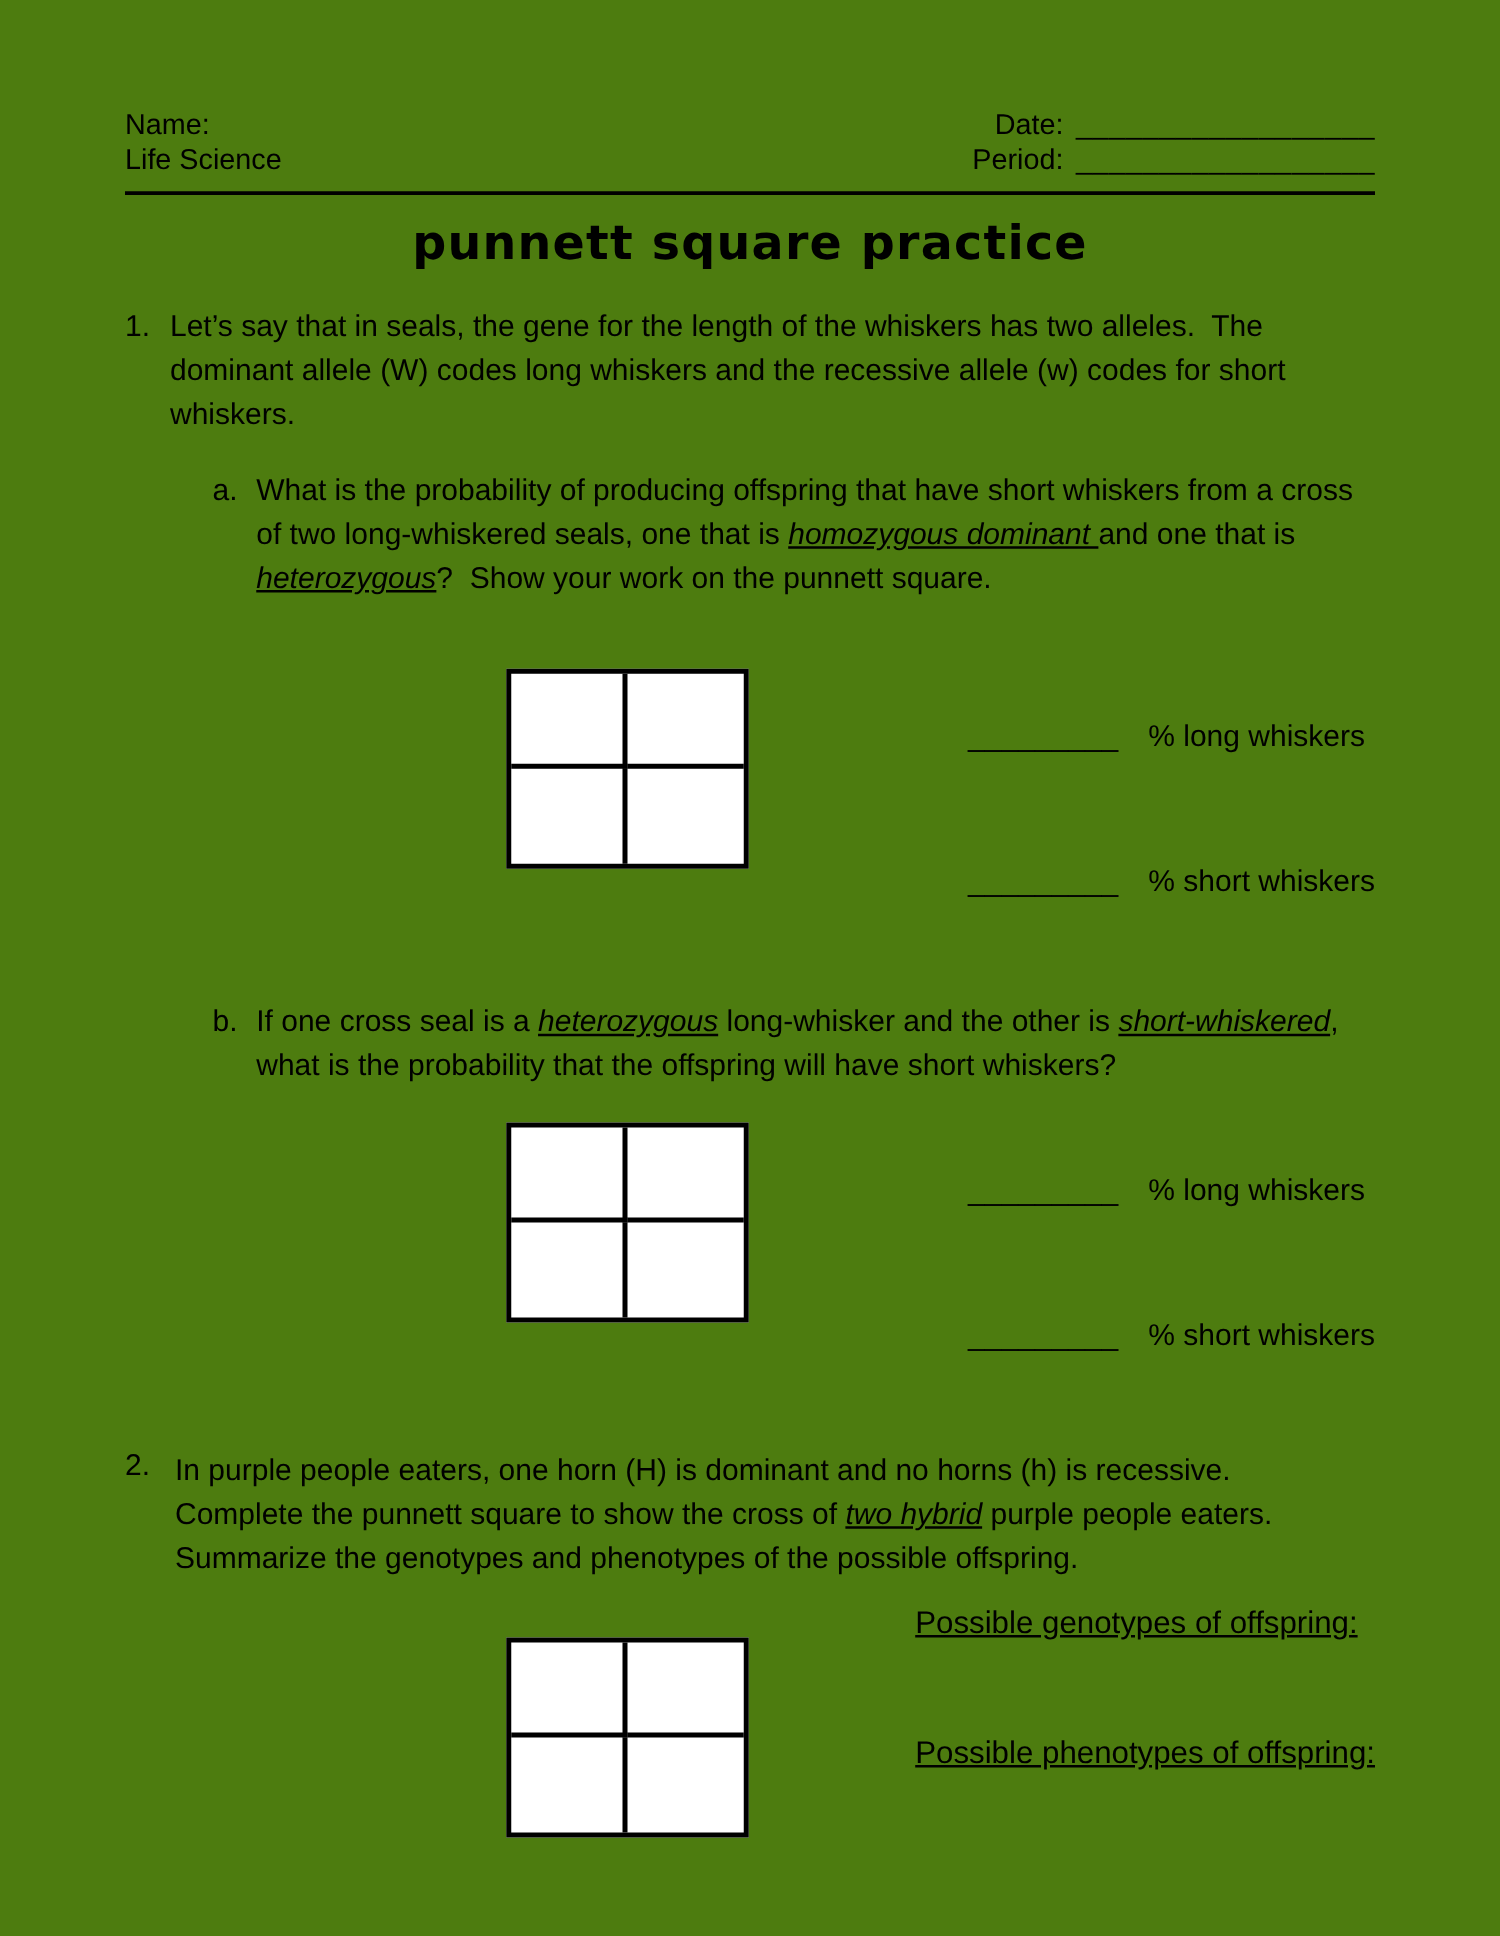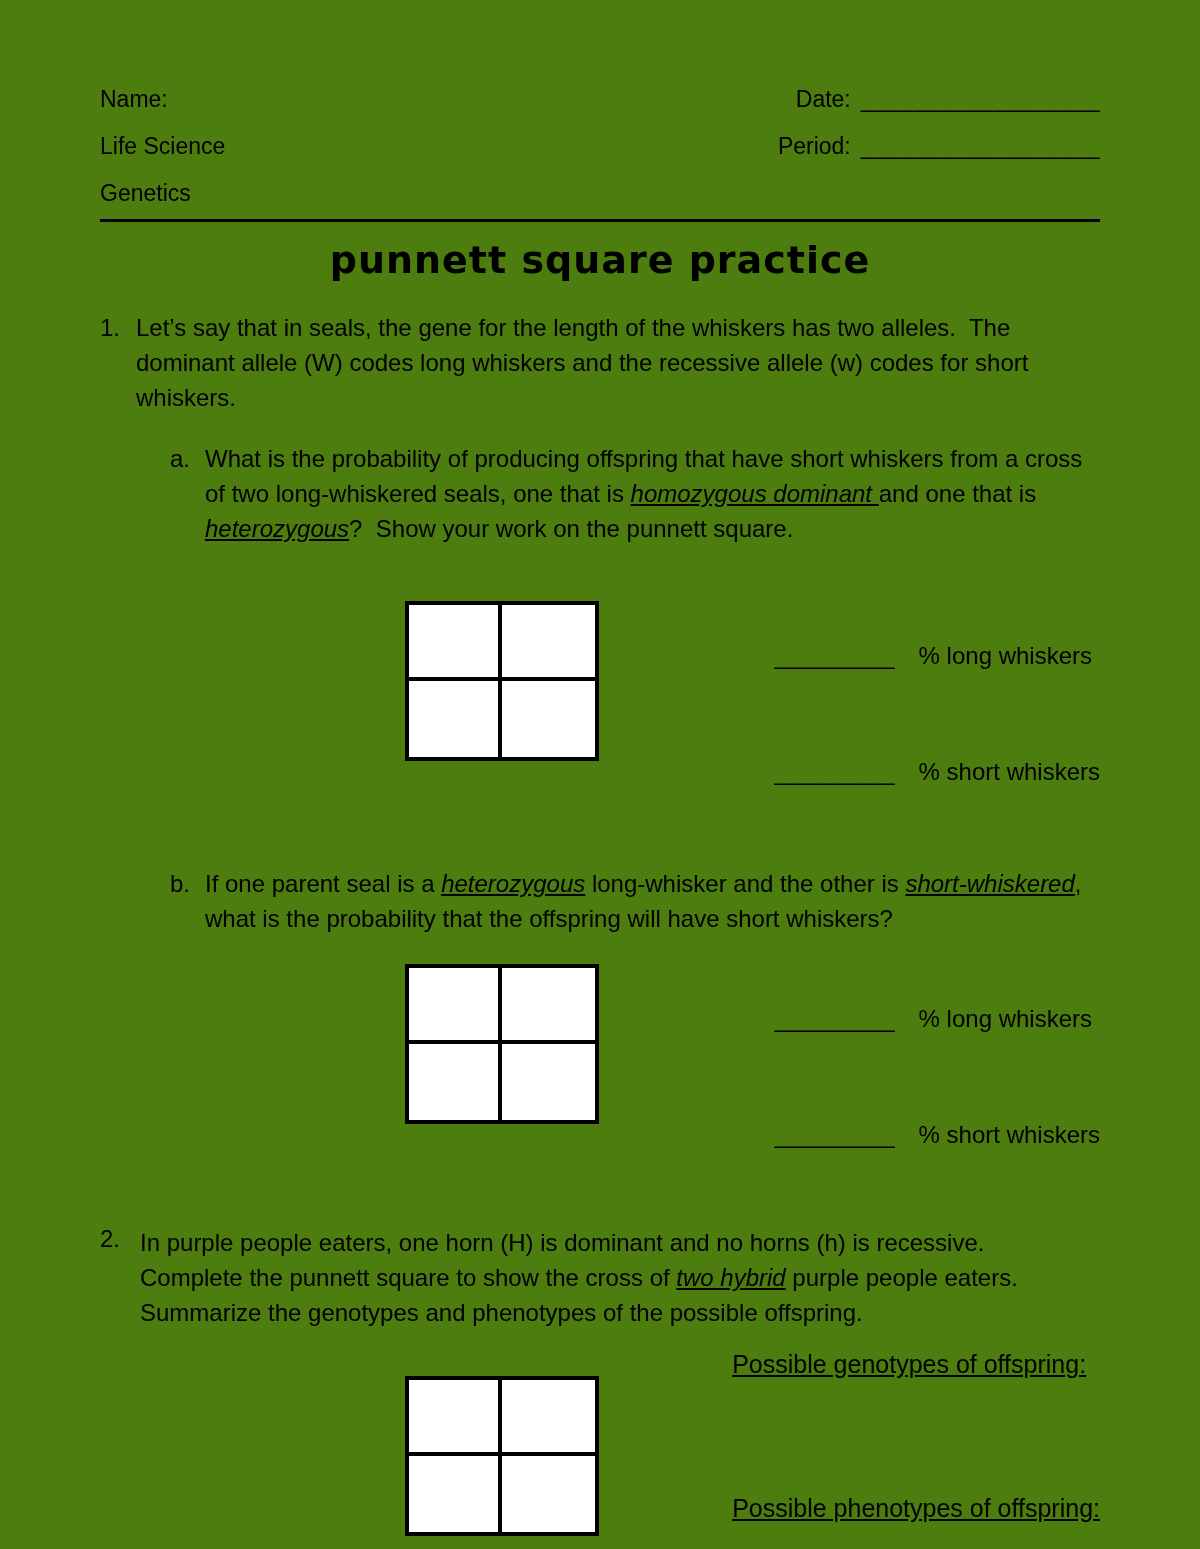--- a/index.html
+++ b/index.html
@@ -4,21 +4,21 @@
 <style>
   html, body { margin: 0; padding: 0; background: #ffffff; }
   .page {
     width: 1200px; height: 1549px; background: #4d7c0f;
     font-family: "Liberation Sans", "DejaVu Sans", sans-serif;
     color: #000; overflow: hidden; margin: 0 auto; position: relative;
   }
   .content { padding: 85px 100px 0 100px; }
 
   .hdr-row { display: flex; justify-content: space-between; font-size: 23px; line-height: 28px; }
-  .hdr-row + .hdr-row { margin-top: 19px; }
+  .hdr-row + .hdr-row { }
   .hdr-group { display: flex; white-space: pre; }
   .hdr-label { margin-right: 10px; }
   .blank-text { letter-spacing: 0.5px; }
 
   .rule { border: none; border-top: 3px solid #000; margin: 12px 0 0 0; }
 
   .title {
     text-align: center; font-size: 38px; font-weight: bold;
     letter-spacing: 1px; margin-top: 16px;
     font-family: "DejaVu Sans", sans-serif;
@@ -52,21 +52,21 @@
   .answers {
     margin-left: auto; padding-top: 13px;
     display: flex; flex-direction: column; gap: 32px;
     font-size: 24px; line-height: 28px; white-space: pre;
   }
   .answer-line .blank { margin-right: 24px; }
 
   .q2-bottom { display: flex; align-items: flex-start; margin-top: 16px; }
   .q2-bottom .punnett { margin-top: 26px; }
   .offspring-labels {
-    margin-left: auto; display: flex; flex-direction: column; gap: 115px;
+    margin-left: auto; display: flex; flex-direction: column; gap: 75px;
     font-size: 25px; line-height: 29px;
   }
   .offspring-labels .lbl { text-decoration: underline; }
 </style>
 </head>
 <body>
 
 <div class="page">
   <div class="content">
 
@@ -80,25 +80,20 @@
           <span class="blank-text">__________________</span>
         </div>
       </div>
       <div class="hdr-row">
         <div class="hdr-group">
           <span>Life Science</span>
         </div>
         <div class="hdr-group">
           <span class="hdr-label">Period:</span>
           <span class="blank-text">__________________</span>
-        </div>
-      </div>
-      <div class="hdr-row">
-        <div class="hdr-group">
-          <span>Genetics</span>
         </div>
       </div>
       <hr class="rule">
     </div>
 
     <div class="title">punnett square practice</div>
 
     <div class="question q1">
       <div class="q-num">1.</div>
       <p class="q-text" style="margin:0">Let’s say that in seals, the gene for the length of the whiskers has two alleles.  The dominant allele (W) codes long whiskers and the recessive allele (w) codes for short whiskers.</p>
@@ -121,21 +116,21 @@
           <span class="blank">_________</span><span>% long whiskers</span>
         </div>
         <div class="answer-line">
           <span class="blank">_________</span><span>% short whiskers</span>
         </div>
       </div>
     </div>
 
     <div class="question sub q1b">
       <div class="q-num">b.</div>
-      <p class="q-text" style="margin:0"><span>If one parent seal is a </span><span class="em">heterozygous</span><span> long-whisker and the other is </span><span class="em">short-whiskered</span><span>, what is the probability that the offspring will have short whiskers?</span></p>
+      <p class="q-text" style="margin:0"><span>If one cross seal is a </span><span class="em">heterozygous</span><span> long-whisker and the other is </span><span class="em">short-whiskered</span><span>, what is the probability that the offspring will have short whiskers?</span></p>
     </div>
 
     <div class="punnett-row prow2">
       <div class="punnett">
         <div class="cell"></div>
         <div class="cell"></div>
         <div class="cell"></div>
         <div class="cell"></div>
       </div>
       <div class="answers">

